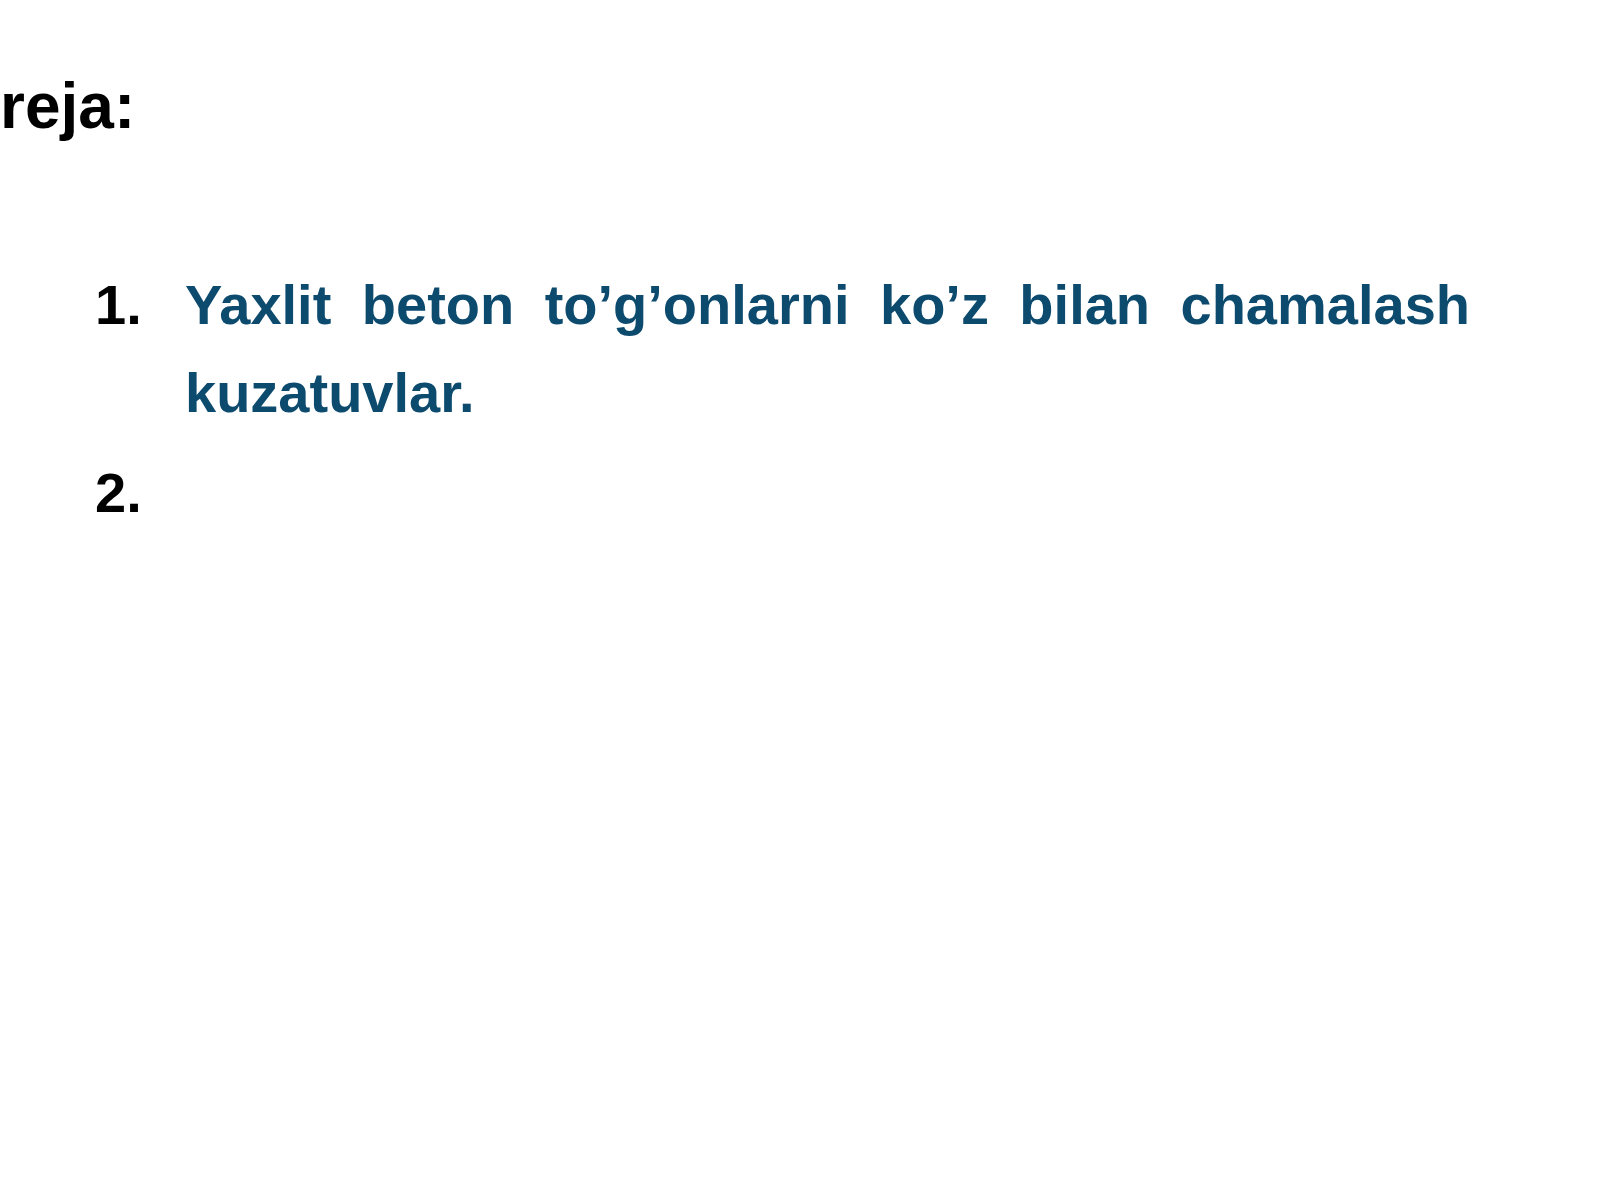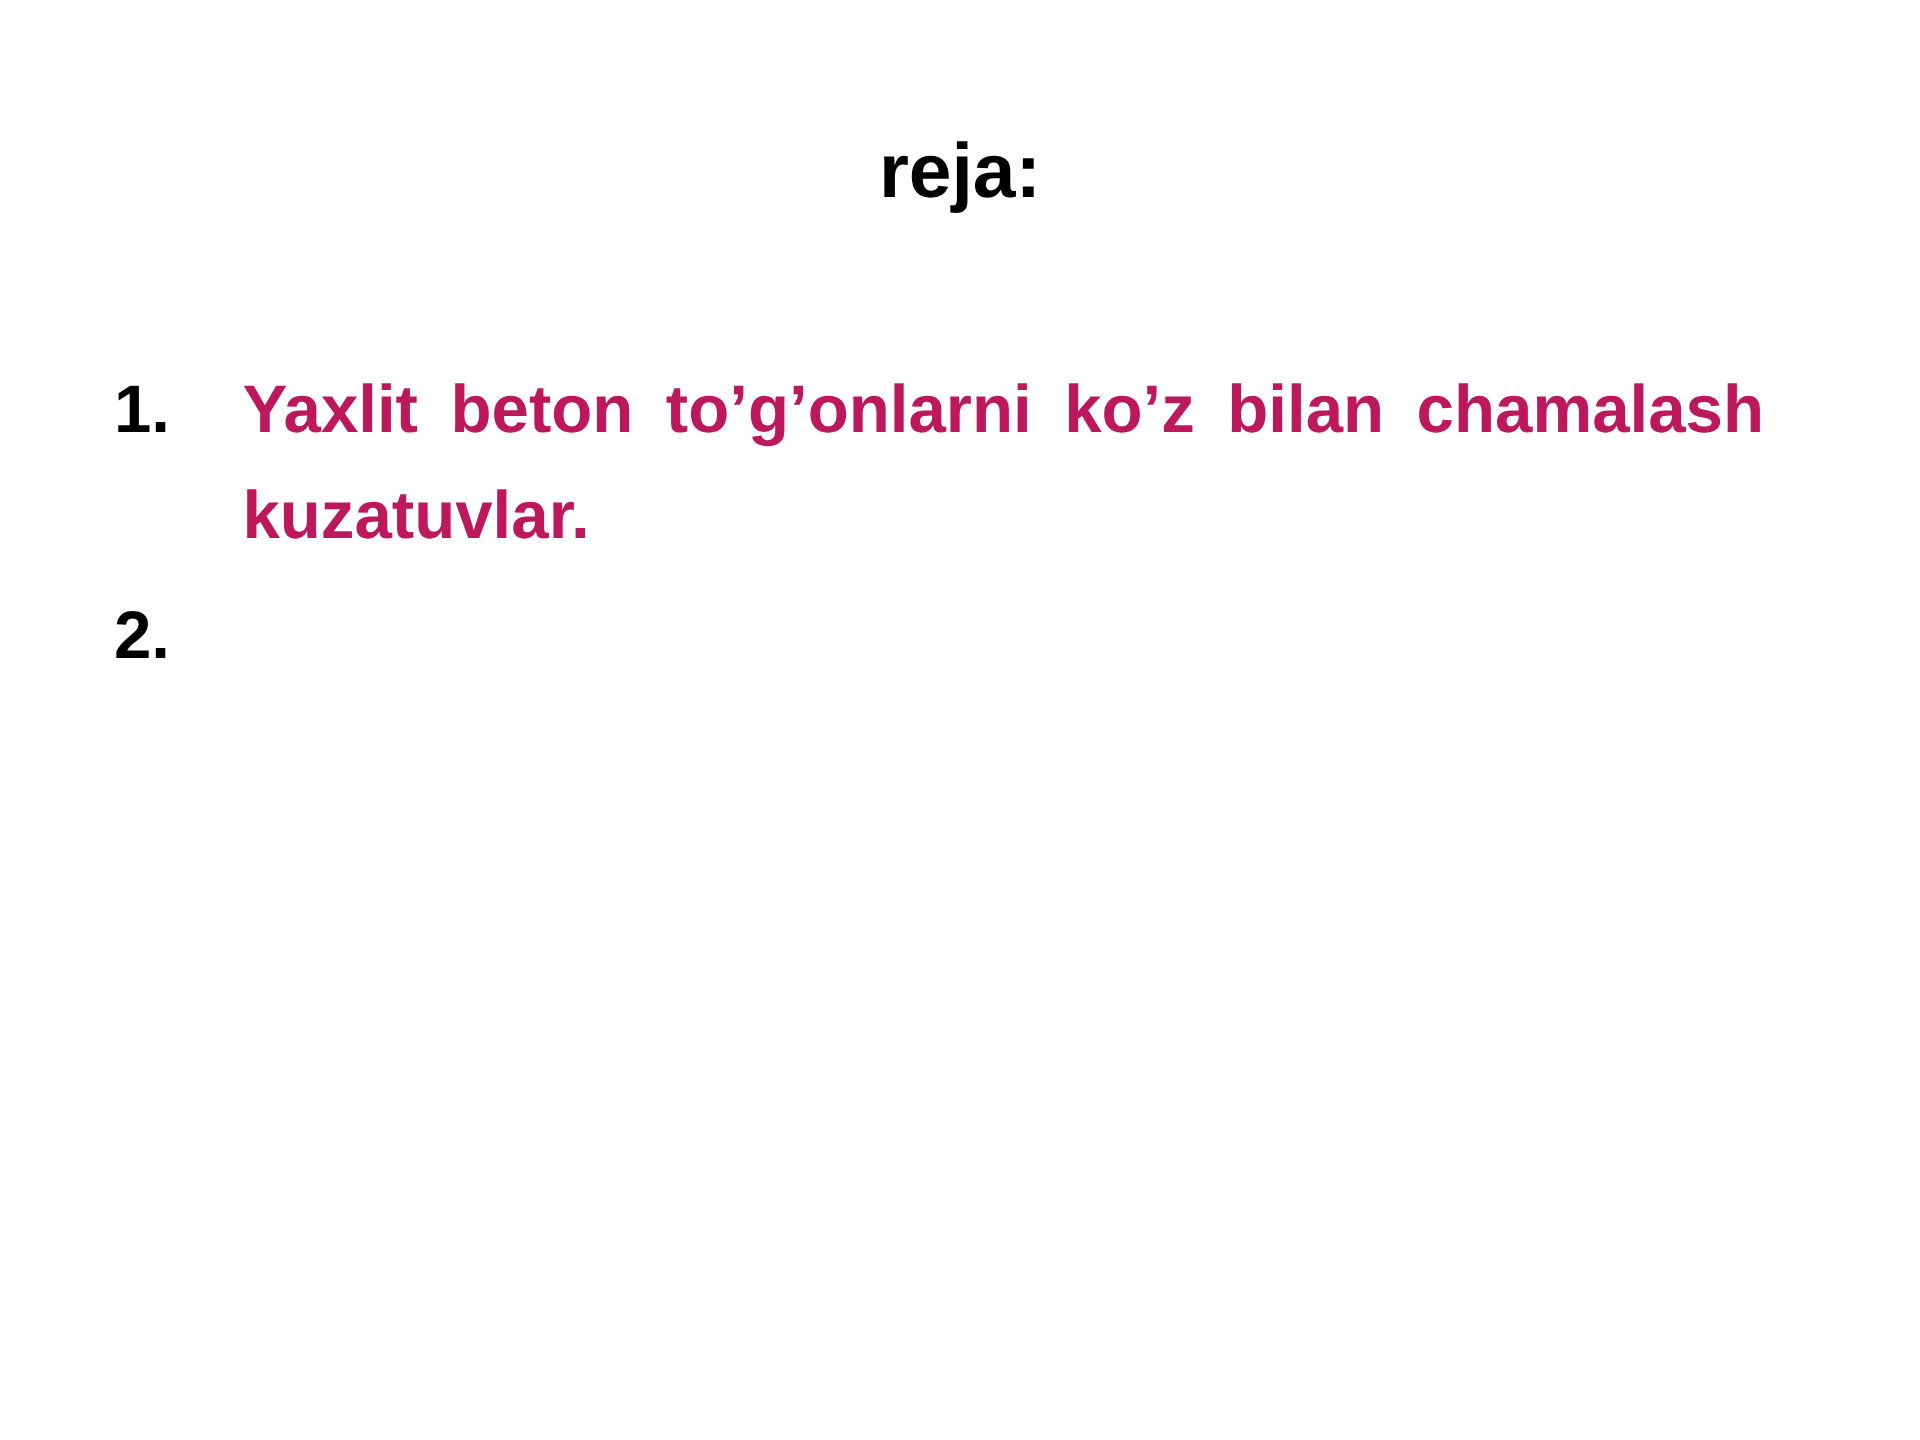--- a/index.html
+++ b/index.html
@@ -14,22 +14,22 @@
     position: relative;
     width: 1600px;
     height: 1200px;
     background: #ffffff;
     color: #000000;
     overflow: hidden;
     box-sizing: border-box;
   }
   .slide-title {
     margin: 0;
-    padding-top: 105px;
-    text-align: center;
+    padding-top: 69px;
+    text-align: left;
     font-size: 64px;
     font-weight: 700;
     color: #000000;
     letter-spacing: 0px;
   }
   .agenda-list {
     margin: 0;
     padding: 0;
     margin-top: 118px;
     list-style: none;
@@ -46,24 +46,23 @@
     font-size: 56px;
     font-weight: 700;
     line-height: 88px;
     color: #000000;
   }
   .item-text {
     flex: 1 1 auto;
     font-size: 56px;
     font-weight: 700;
     line-height: 88px;
-    color: #be185d;
+    color: #0c4a6e;
     text-align: justify;
     text-justify: inter-word;
-    margin-left: 17px;
   }
 </style>
 </head>
 <body>
 
 <div class="slide">
   <h1 class="slide-title">reja:</h1>
 
   <ol class="agenda-list">
     <li class="agenda-item">

